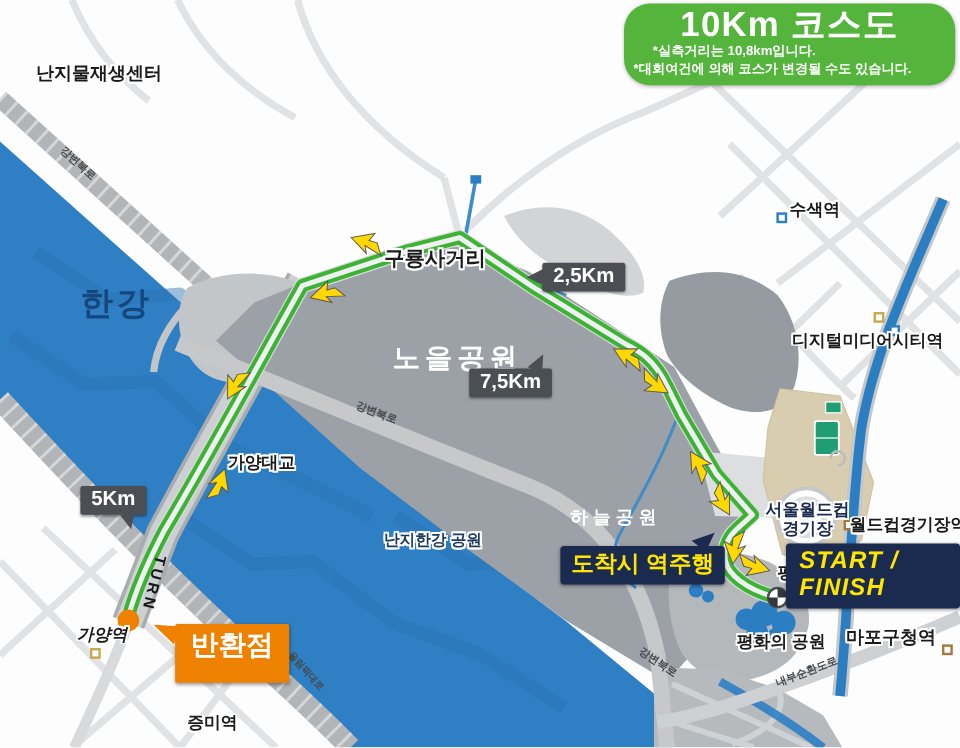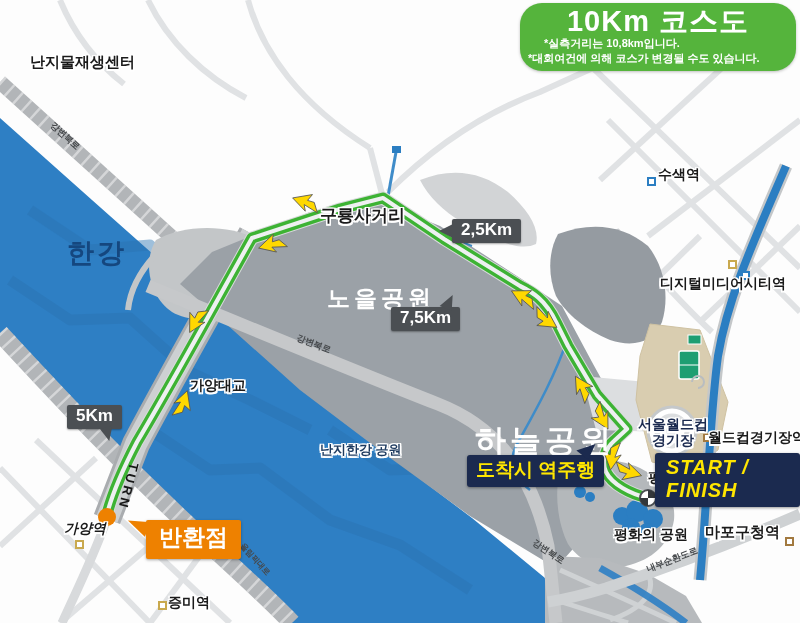--- a/index.html
+++ b/index.html
@@ -27,21 +27,21 @@
   .ptr-upright{right:5px;top:-13px;border-width:0 5px 15px 8px;border-color:transparent transparent #4b4f53 transparent;transform:rotate(22deg);}
   .ptr-downright{right:7px;bottom:-12px;border-width:14px 8px 0 5px;border-color:#4b4f53 transparent transparent transparent;transform:rotate(-18deg);}
   
   .badge-navy{position:absolute;background:#1b2a4f;color:#ffe600;font-weight:bold;border-radius:3px;
               box-shadow:0 1px 3px rgba(0,0,0,.4);}
   .sf{left:655px;top:453px;font-size:20px;font-style:italic;padding:3px 11px 5px 11px;letter-spacing:1px;}
   .rev{left:467px;top:455px;font-size:19px;padding:2px 9px 4px 9px;}
   .ptr-rev{right:9px;top:-15px;border-width:0 4px 17px 11px;border-color:transparent transparent #1b2a4f transparent;transform:rotate(38deg);}
   
   .badge-orange{position:absolute;left:146px;top:520px;background:#ee8100;color:#fff;font-weight:bold;
-                font-size:23px;padding:2px 13px 6px 13px;border-radius:2px;box-shadow:0 1px 3px rgba(0,0,0,.35);}
+                font-size:23px;padding:2px 13px 16px 13px;border-radius:2px;box-shadow:0 1px 3px rgba(0,0,0,.35);}
   .ptr-turn{left:-19px;top:-3px;border-width:8px 22px 8px 0;border-color:transparent #ee8100 transparent transparent;transform:rotate(24deg);}
 </style>
 </head>
 <body>
 
 <div class="stage">
 
   <svg class="map-svg" width="800" height="623" viewBox="0 0 800 623">
 
     <g stroke="#e0e2e4" stroke-width="6" fill="none">
@@ -195,35 +195,35 @@
     <div class="note n1">*실측거리는 10,8km입니다.</div>
     <div class="note">*대회여건에 의해 코스가 변경될 수도 있습니다.</div>
   </div>
 
   <div class="lbl halo" style="left:30px;top:53px;font-size:15px;">난지물재생센터</div>
   <div class="lbl riverblue" style="left:67px;top:238px;font-size:27px;letter-spacing:3px;">한강</div>
   <div class="lbl halo" style="left:320px;top:180px;font-size:17px;margin-top:26px;">구룡사거리</div>
   <div class="lbl halo" style="left:658px;top:166px;font-size:14px;">수색역</div>
   <div class="lbl halo" style="left:660px;top:275px;font-size:14px;">디지털미디어시티역</div>
   <div class="lbl white" style="left:327px;top:285px;font-size:23px;letter-spacing:4px;">노을공원</div>
-  <div class="lbl white" style="left:475px;top:423px;font-size:31px;letter-spacing:4px;">하늘공원</div>
+  <div class="lbl white" style="left:475px;top:423px;font-size:15px;letter-spacing:4px;">하늘공원</div>
   <div class="lbl halo" style="left:190px;top:377px;font-size:14px;">가양대교</div>
   <div class="lbl halo" style="left:320px;top:443px;font-size:13px;color:#1d3a5f;">난지한강 공원</div>
 
   <div class="lbl halo center navy" style="left:634px;top:416px;width:78px;font-size:14px;">
     <div>서울월드컵</div>
     <div>경기장</div>
   </div>
 
   <div class="lbl halo" style="left:708px;top:429px;font-size:14px;">월드컵경기장역</div>
   <div class="lbl halo" style="left:648px;top:469px;font-size:14px;">평화 광장</div>
   <div class="lbl halo" style="left:614px;top:526px;font-size:14px;">평화의 공원</div>
   <div class="lbl halo" style="left:705px;top:523px;font-size:15px;">마포구청역</div>
   <div class="lbl halo" style="left:64px;top:520px;font-size:14px;font-style:italic;">가양역</div>
-  <div class="lbl halo" style="left:168px;top:594px;font-size:14px;">증미역</div>
+  <div class="lbl halo" style="left:156px;top:594px;font-size:14px;">증미역</div>
 
   <div class="badge-dark" style="left:452px;top:219px;">
     <span class="ptr ptr-left"></span>
     <span>2,5Km</span>
   </div>
   <div class="badge-dark" style="left:391px;top:265px;margin-top:42px;">
     <span class="ptr ptr-upright"></span>
     <span>7,5Km</span>
   </div>
   <div class="badge-dark" style="left:67px;top:405px;">

